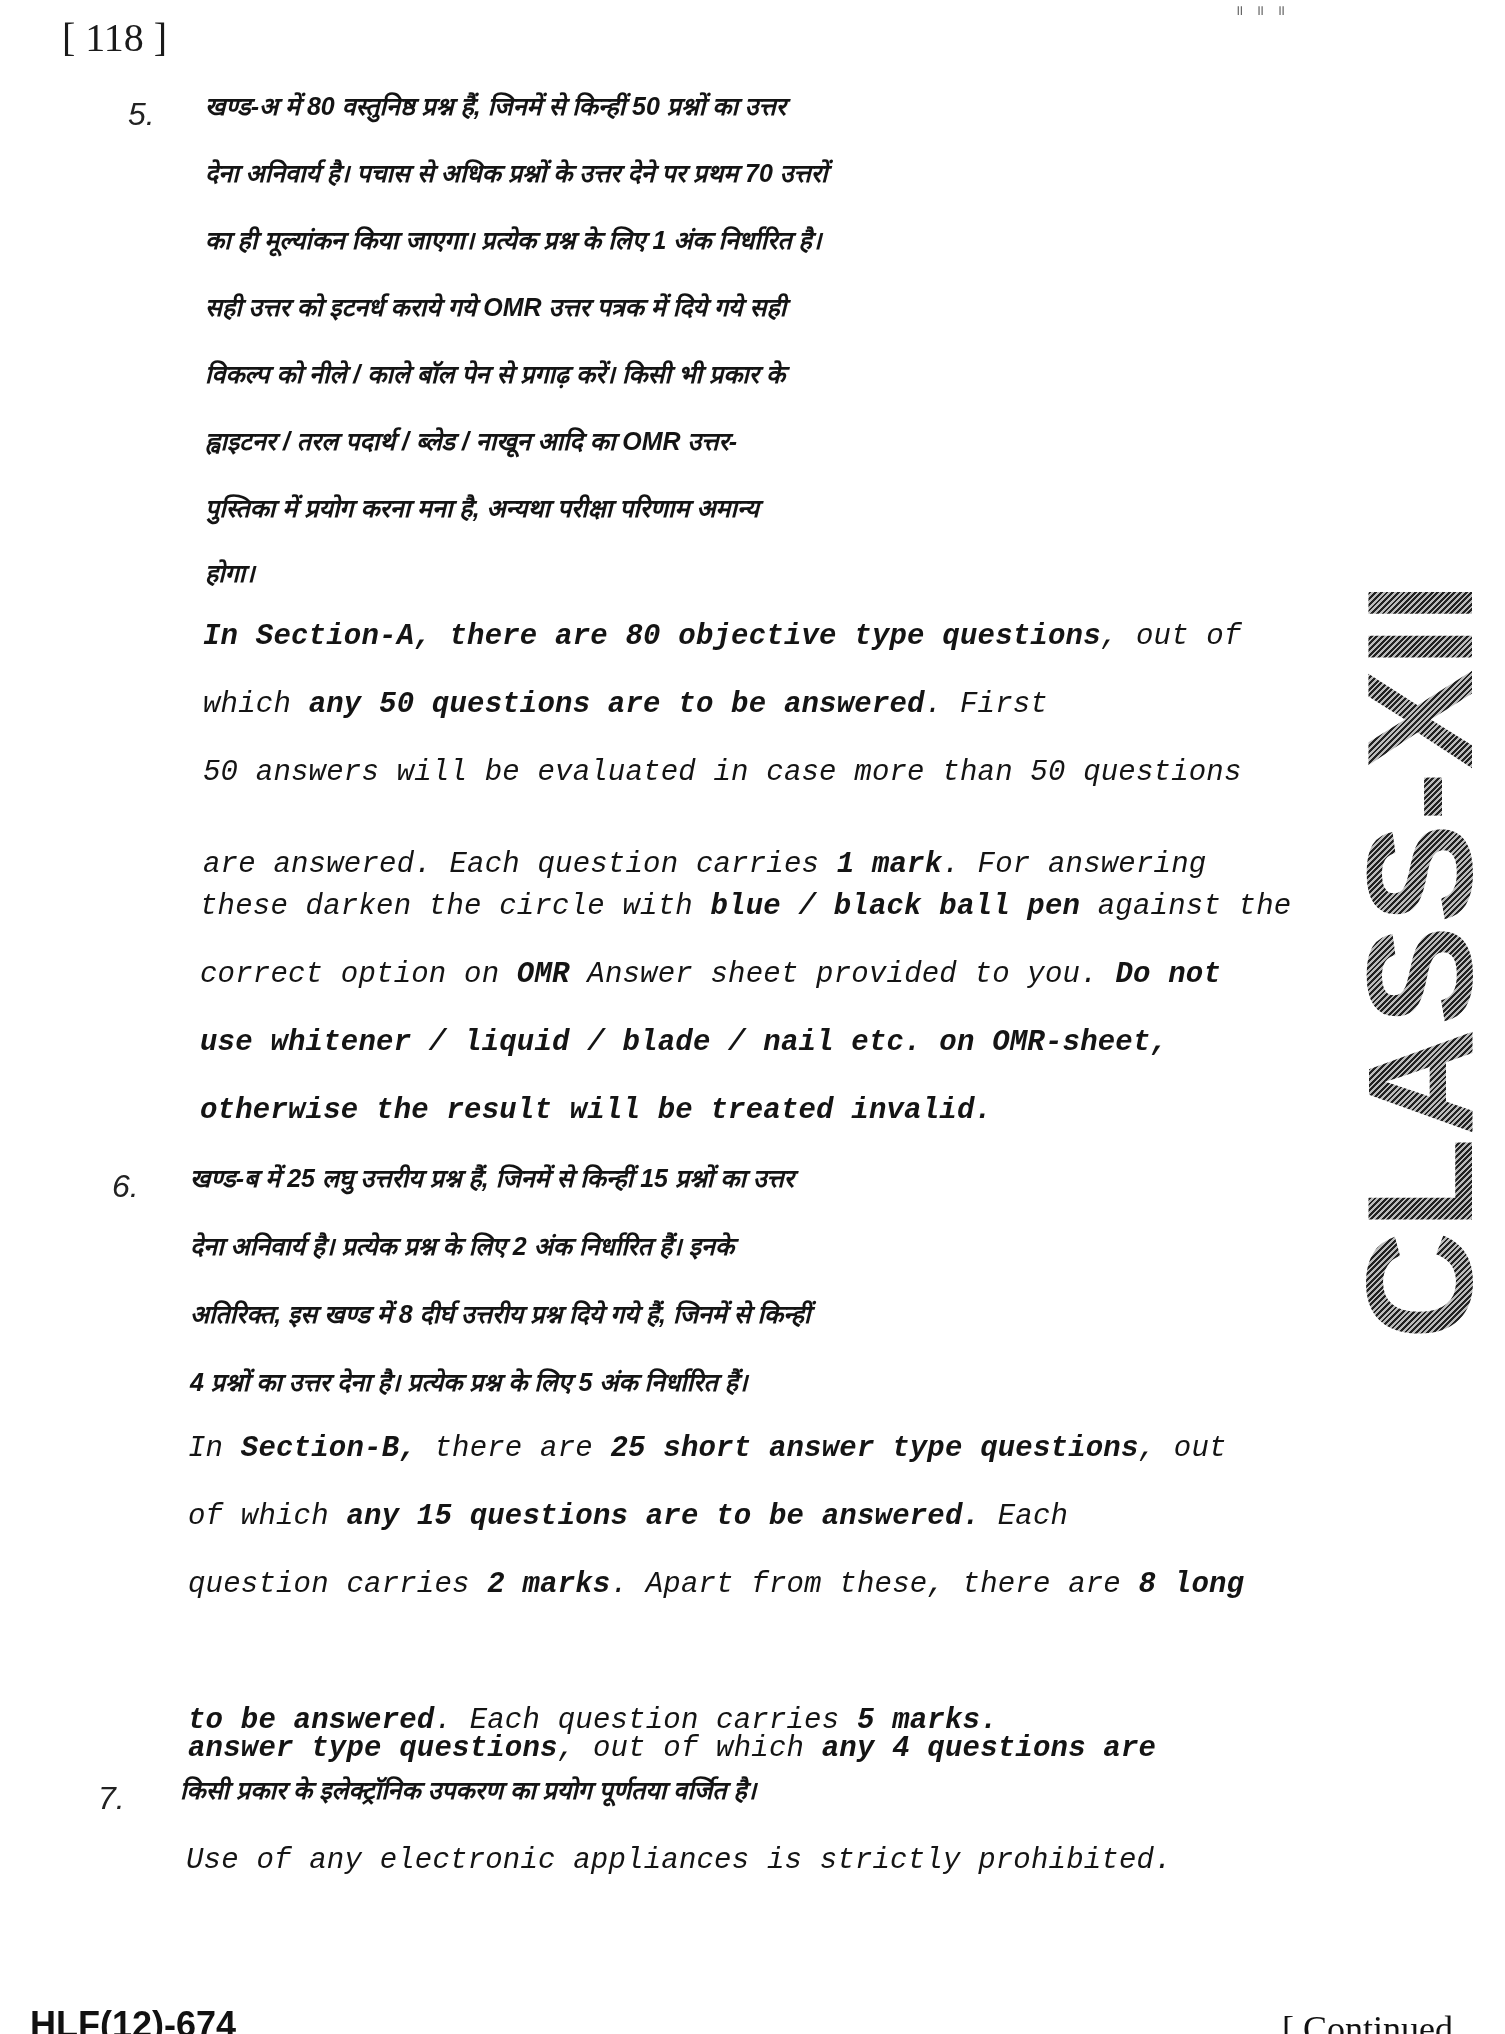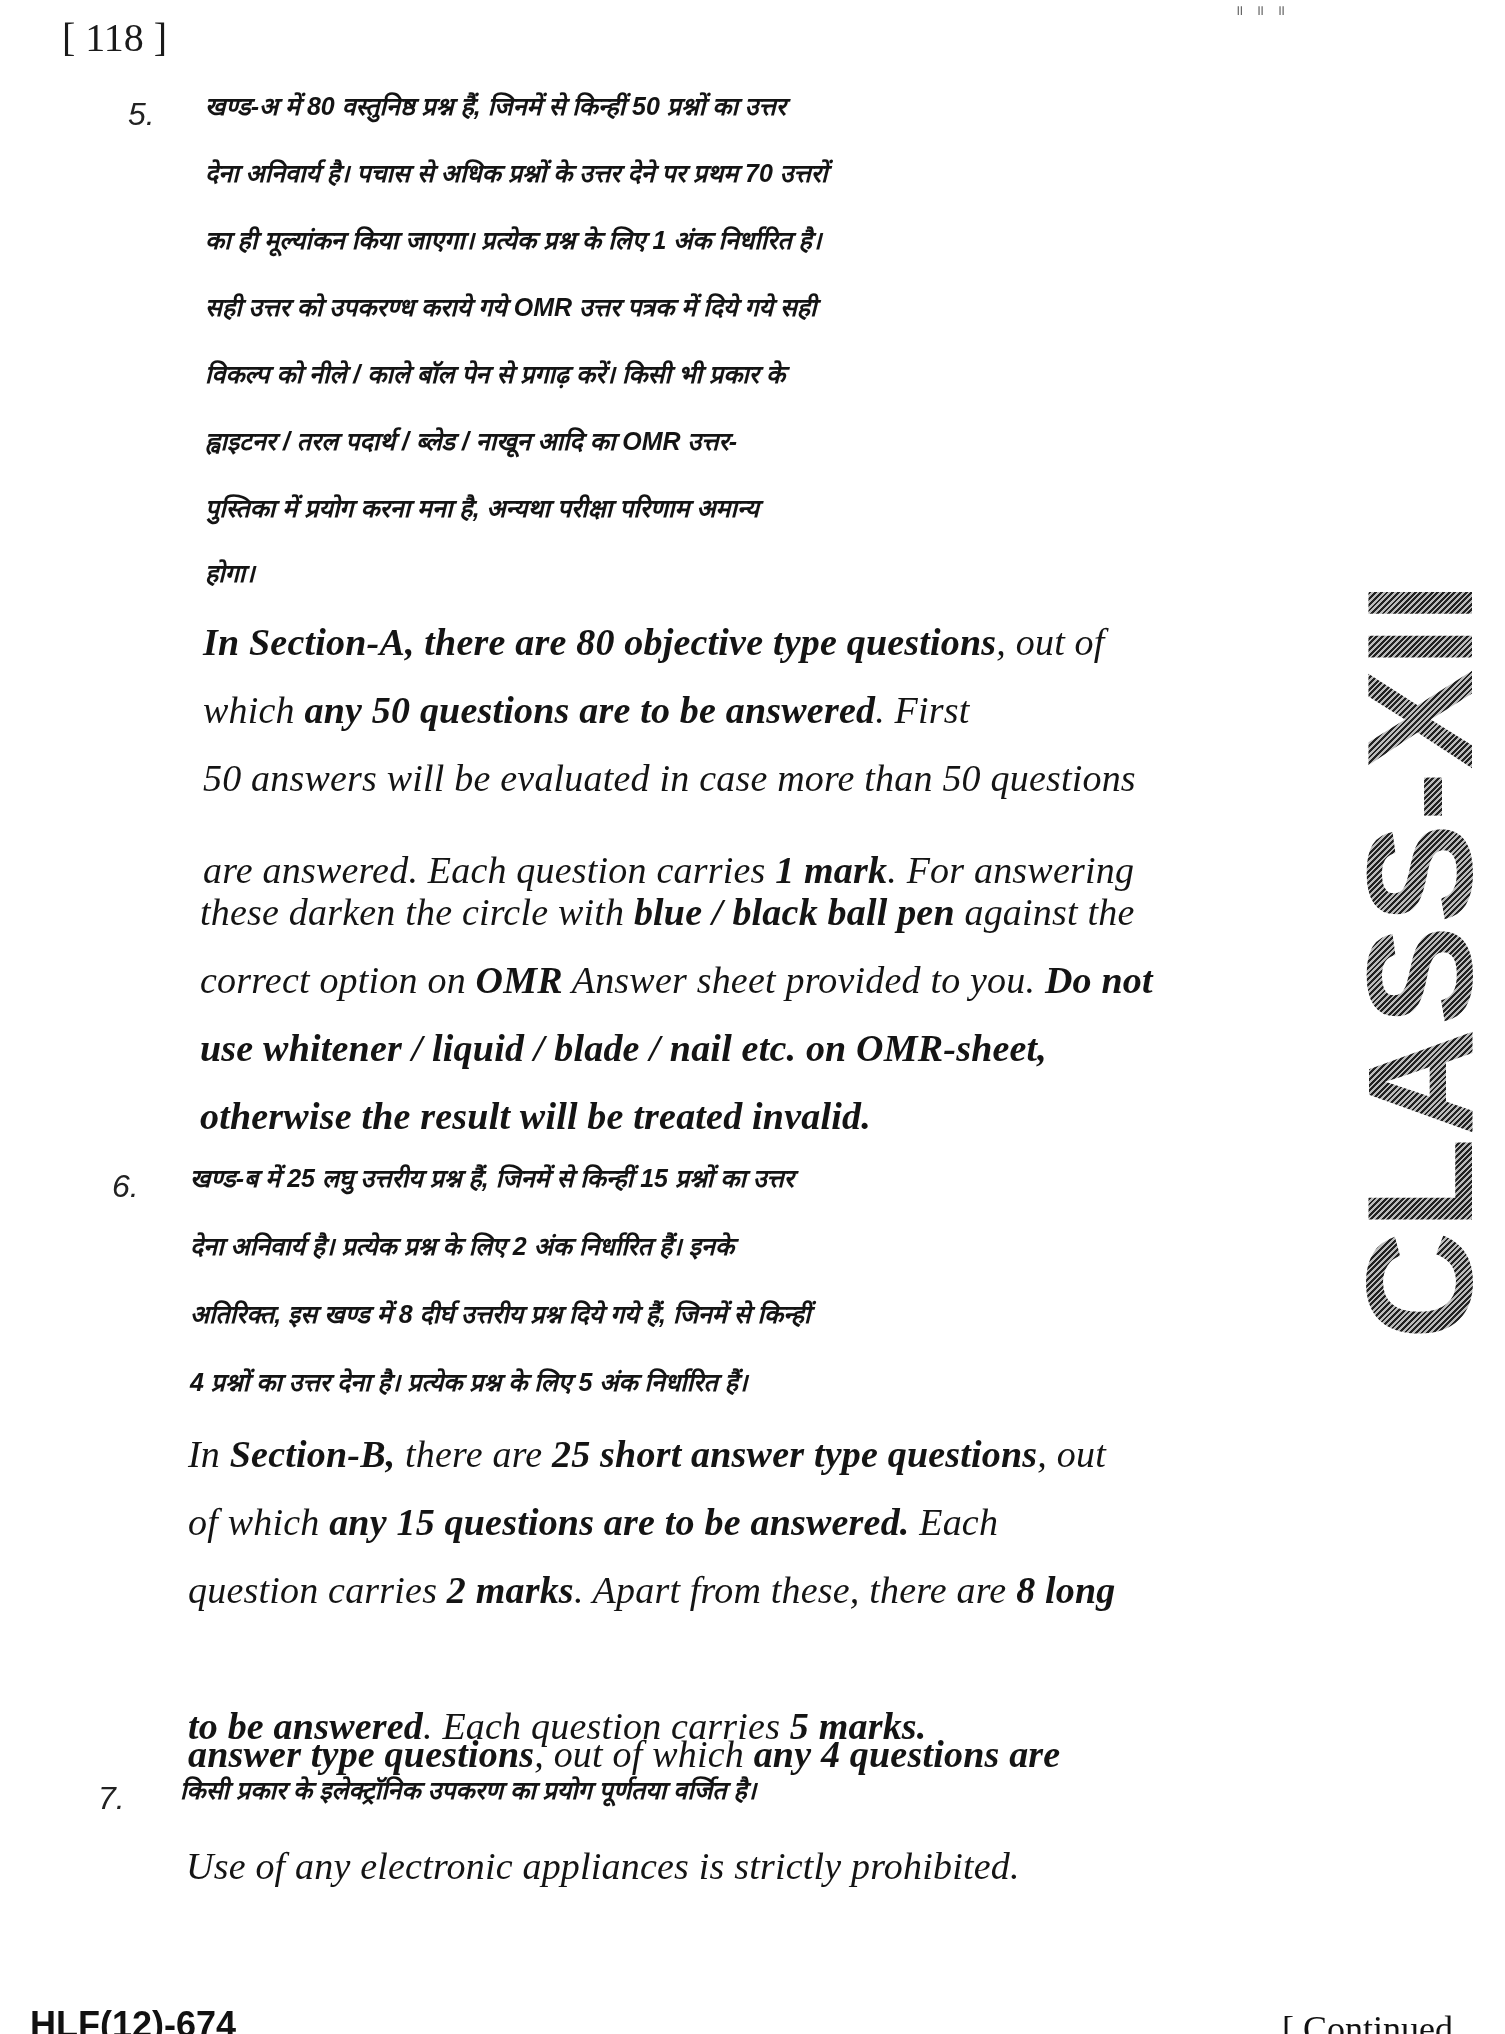--- a/index.html
+++ b/index.html
@@ -18,21 +18,21 @@
   }
   .item-num {
     position: absolute; font-family: "Liberation Sans", sans-serif;
     font-size: 32px; font-style: italic; color: #222;
   }
   .line {
     position: absolute; white-space: nowrap;
     font-style: italic; font-size: 31px; color: #141414;
   }
   .hi { font-family: "Liberation Sans", sans-serif; font-size: 25px; }
-  .en { font-family: Liberation Serif, serif; font-size: 38px; letter-spacing: 0.2px; }
+  .en { font-family: Liberation Mono, monospace; font-size: 29px; letter-spacing: 0.2px; }
   b { font-weight: 900; }
   .side-banner {
     position: absolute; left: 1355px; top: 380px; width: 130px; height: 1160px;
   }
   .side-banner-text {
     position: absolute; left: 65px; top: 580px;
     transform: translate(-50%, -50%) rotate(-90deg);
     font-family: "Liberation Sans", sans-serif; font-weight: 900;
     font-size: 150px; letter-spacing: 2px; white-space: nowrap;
     color: #555;
@@ -55,21 +55,21 @@
 <body>
 
 <div class="page-num">[ 118 ]</div>
 <div class="corner-mark">॥ ॥ ॥</div>
 
 <div>
   <div class="item-num" style="left:128px; top:96px;">5.</div>
   <div class="line hi" style="left: 205px; top: 88px; font-weight: 700;">खण्ड-अ में 80 वस्तुनिष्ठ प्रश्न हैं, जिनमें से किन्हीं 50 प्रश्नों का उत्तर</div>
   <div class="line hi" style="left: 205px; top: 155px; font-weight: 700;">देना अनिवार्य है। पचास से अधिक प्रश्नों के उत्तर देने पर प्रथम 70 उत्तरों</div>
   <div class="line hi" style="left: 205px; top: 222px; font-weight: 700;">का ही मूल्यांकन किया जाएगा। प्रत्येक प्रश्न के लिए 1 अंक निर्धारित है।</div>
-  <div class="line hi" style="left: 205px; top: 289px; font-weight: 700;">सही उत्तर को उपकरण्ध कराये गये OMR उत्तर पत्रक में दिये गये सही</div>
+  <div class="line hi" style="left: 205px; top: 289px; font-weight: 700;">सही उत्तर को इटनर्ध कराये गये OMR उत्तर पत्रक में दिये गये सही</div>
   <div class="line hi" style="left: 205px; top: 356px; font-weight: 700;">विकल्प को नीले / काले बॉल पेन से प्रगाढ़ करें। किसी भी प्रकार के</div>
   <div class="line hi" style="left: 205px; top: 423px; font-weight: 700;">ह्वाइटनर / तरल पदार्थ / ब्लेड / नाखून आदि का OMR उत्तर-</div>
   <div class="line hi" style="left: 205px; top: 490px; font-weight: 700;">पुस्तिका में प्रयोग करना मना है, अन्यथा परीक्षा परिणाम अमान्य</div>
   <div class="line hi" style="left: 205px; top: 555px; font-weight: 700;">होगा।</div>
 
   <div class="line en en-line" style="left:203px; top:620px;"><b>In Section-A, there are 80 objective type questions</b><span>, out of</span></div>
   <div class="line en en-line" style="left:203px; top:688px;"><span>which </span><b>any 50 questions are to be answered</b><span>. First</span></div>
   <div class="line en en-line" style="left:203px; top:756px;"><span>50 answers will be evaluated in case more than 50 questions</span></div>
   <div class="line en en-line" style="left:203px; top:848px;"><span>are answered. Each question carries </span><b>1 mark</b><span>. For answering</span></div>
   <div class="line en en-line" style="left:200px; top:890px;"><span>these darken the circle with </span><b>blue / black ball pen</b><span> against the</span></div>

